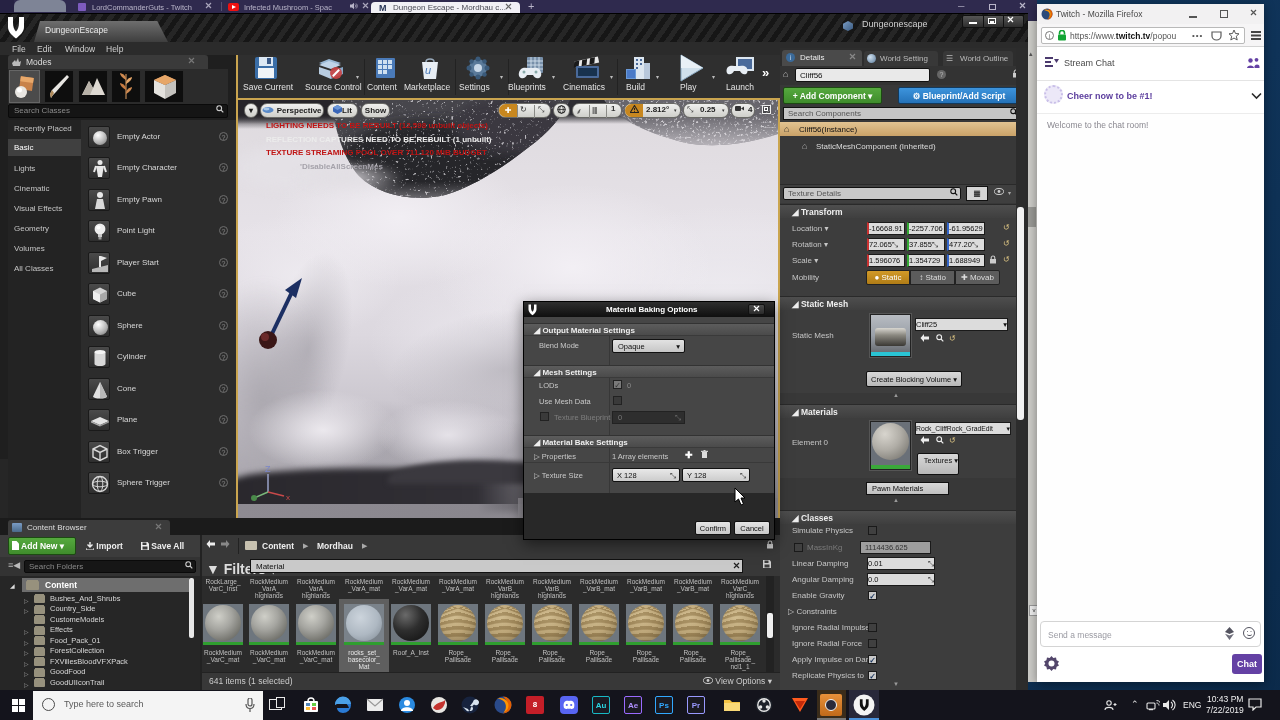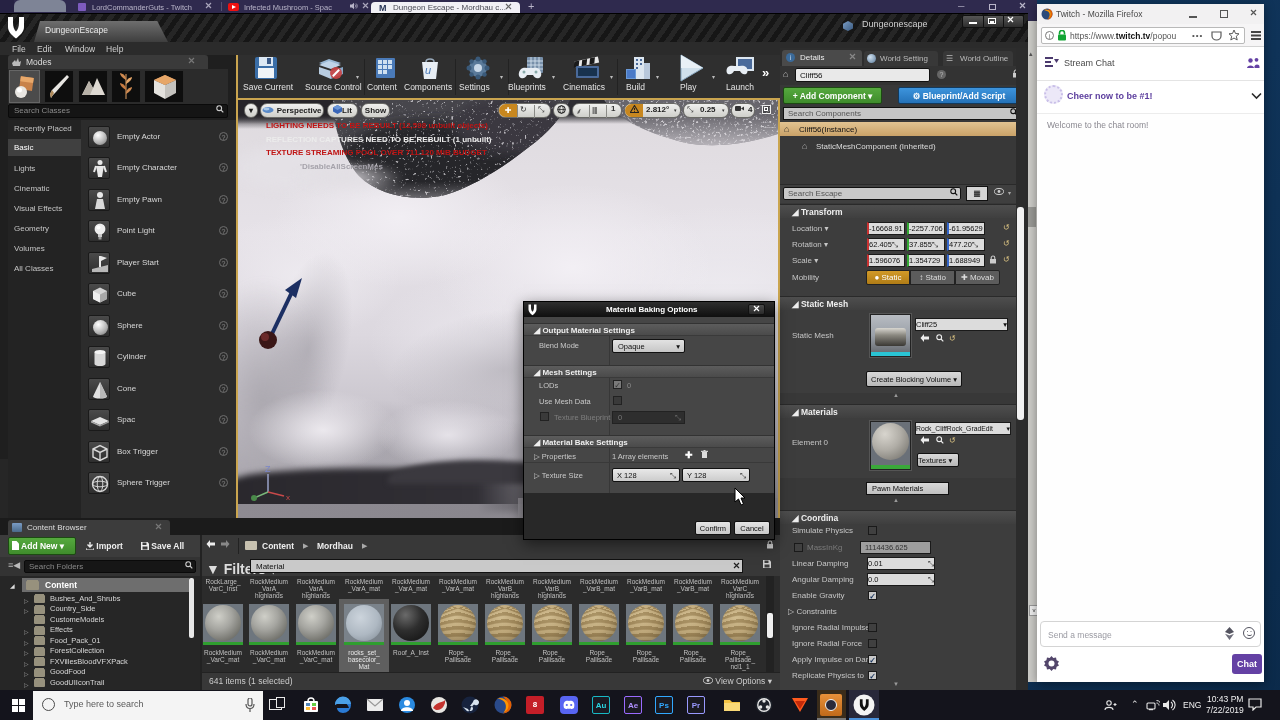--- a/index.html
+++ b/index.html
@@ -199,21 +199,21 @@
           <path d="M11 3 L18 17.5 A7 2 0 0 1 4 17.5 Z" fill="#e0e0e0"></path>
           <path d="M11 3 L18 17.5 A7 2 0 0 1 11 19 Z" fill="#b8b8b8"></path>
         </svg></div>
       <div class="plb" style="top:328.5px">Cone</div>
       <div class="phelp" style="top:328.5px">?</div>
     <div class="pit" style="top:354px"><svg width="22" height="22" viewBox="0 0 22 22">
           <path d="M2 11 L11 7 L20 11 L11 15 Z" fill="#e4e4e4"></path>
           <path d="M2 11 L11 15 L11 16.5 L2 12.5 Z" fill="#b0b0b0"></path>
           <path d="M20 11 L11 15 L11 16.5 L20 12.5 Z" fill="#989898"></path>
         </svg></div>
-      <div class="plb" style="top:360px">Spac</div>
+      <div class="plb" style="top:360px">Plane</div>
       <div class="phelp" style="top:360px">?</div>
     <div class="pit" style="top:385.5px"><svg width="22" height="22" viewBox="0 0 22 22">
           <path d="M4 7 L11 3.5 L18 7 L18 15 L11 18.5 L4 15 Z" fill="none" stroke="#d8d8d8" stroke-width="1.4"></path>
           <path d="M4 7 L11 10.5 L18 7 M11 10.5 L11 18.5" stroke="#d8d8d8" stroke-width="1.4" fill="none"></path>
         </svg></div>
       <div class="plb" style="top:391.5px">Box Trigger</div>
       <div class="phelp" style="top:391.5px">?</div>
     <div class="pit" style="top:417px"><svg width="22" height="22" viewBox="0 0 22 22">
           <circle cx="11" cy="11" r="7.5" fill="none" stroke="#d8d8d8" stroke-width="1.4"></circle>
           <ellipse cx="11" cy="11" rx="7.5" ry="2.8" fill="none" stroke="#d8d8d8" stroke-width="1"></ellipse>
@@ -256,21 +256,21 @@
           <rect x="6" y="15" width="4" height="4"></rect>
           <rect x="11" y="15" width="4" height="4"></rect>
         </g>
       </svg>
     <div class="tlab" style="left:367px;top:69px">Content</div>
     <svg class="a" style="left:418px;top:42px" width="24" height="26" viewBox="0 0 24 26">
         <path d="M4 7 L20 7 L18 24 L6 24 Z" fill="#e8eef4"></path>
         <path d="M8 7 C8 3 16 3 16 7" stroke="#9ab" stroke-width="1.5" fill="none"></path>
         <text x="7" y="19" font-size="11" fill="#4a7ab8" font-style="italic">u</text>
       </svg>
-    <div class="tlab" style="left:404px;top:69px">Components</div>
+    <div class="tlab" style="left:404px;top:69px">Marketplace</div>
     <div class="tsep" style="left:455px"></div>
     <svg class="a" style="left:465px;top:42px" width="26" height="26" viewBox="0 0 26 26">
         <circle cx="13" cy="13" r="9" fill="#5a7a9a"></circle>
         <g fill="#3a5a7a">
           <circle cx="13" cy="4" r="2.5"></circle>
           <circle cx="22" cy="13" r="2.5"></circle>
           <circle cx="13" cy="22" r="2.5"></circle>
           <circle cx="4" cy="13" r="2.5"></circle>
           <circle cx="19.5" cy="6.5" r="2.2"></circle>
           <circle cx="19.5" cy="19.5" r="2.2"></circle>
@@ -546,41 +546,41 @@
         </svg></div>
 
     <div class="a" style="left:0;top:74px;width:242px;height:14px;background:linear-gradient(#e2c391,#caa268)"></div>
     <div class="a tx" style="left:4px;top:76px;font-size:9px;color:#222">⌂</div>
     <div class="a tx" style="left:19px;top:77px;font-size:8px;color:#111">Cliff56(Instance)</div>
     <div class="a tx" style="left:22px;top:93px;font-size:9px;color:#bbb">⌂</div>
     <div class="a tx" style="left:36px;top:94px;font-size:8px;color:#ddd">StaticMeshComponent (Inherited)</div>
 
     <div class="a" style="left:0;top:136px;width:248px;height:19px;background:#3f3f3f;border-top:1px solid #2a2a2a"></div>
     <div class="a" style="left:3px;top:139px;width:178px;height:13px;background:#c9c9c9;border:1px solid #111;border-radius:2px"></div>
-    <div class="a tx" style="left:8px;top:141px;font-size:8px;color:#555">Search Escape</div>
+    <div class="a tx" style="left:8px;top:141px;font-size:8px;color:#555">Texture Details</div>
     <div class="a tx" style="left:170px;top:140px;font-size:8px;color:#111"><svg width="8" height="8" viewBox="0 0 8 8" style="vertical-align:-1px">
           <circle cx="3.2" cy="3.2" r="2.4" fill="none" stroke="currentColor" stroke-width="1.1"></circle>
           <line x1="5" y1="5" x2="7.3" y2="7.3" stroke="currentColor" stroke-width="1.2"></line>
         </svg></div>
     <div class="a" style="left:186px;top:138px;width:22px;height:15px;background:#d5d5d5;border:1px solid #111;font-size:8px;text-align:center;line-height:14px">▦</div>
     <div class="a tx" style="left:214px;top:139px;font-size:9px;color:#cfcfcf"><svg width="10" height="7" viewBox="0 0 10 7" style="vertical-align:0">
           <ellipse cx="5" cy="3.5" rx="4.6" ry="3" fill="none" stroke="currentColor" stroke-width="1"></ellipse>
           <circle cx="5" cy="3.5" r="1.4" fill="currentColor"></circle>
         </svg></div>
     <div class="a tx" style="left:228px;top:141px;font-size:6px;color:#aaa">▾</div>
 
     <div class="dhead" style="top:156px">◢ Transform</div>
     <div class="a" style="left:0;top:170px;width:236px;height:78px;background:#3d3d3d"></div>
     <div class="dlab" style="left:12px;top:176px">Location ▾</div>
     <div class="dbox" style="left:87px;top:174px;width:38px;border-left:2px solid #c33">-16668.91</div>
     <div class="dbox" style="left:127px;top:174px;width:38px;border-left:2px solid #3a3">-2257.706</div>
     <div class="dbox" style="left:167px;top:174px;width:38px;border-left:2px solid #36c">-61.95629</div>
     <div class="undo" style="left:223px;top:175px">↺</div>
     <div class="dlab" style="left:12px;top:192px">Rotation ▾</div>
-    <div class="dbox" style="left:87px;top:190px;width:38px;border-left:2px solid #c33">62.405⤡</div>
+    <div class="dbox" style="left:87px;top:190px;width:38px;border-left:2px solid #c33">72.065⤡</div>
     <div class="dbox" style="left:127px;top:190px;width:38px;border-left:2px solid #3a3">37.855⤡</div>
     <div class="dbox" style="left:167px;top:190px;width:38px;border-left:2px solid #36c">477.20⤡</div>
     <div class="undo" style="left:223px;top:191px">↺</div>
     <div class="dlab" style="left:12px;top:208px">Scale ▾</div>
     <div class="dbox" style="left:87px;top:206px;width:38px;border-left:2px solid #c33">1.596076</div>
     <div class="dbox" style="left:127px;top:206px;width:38px;border-left:2px solid #3a3">1.354729</div>
     <div class="dbox" style="left:167px;top:206px;width:38px;border-left:2px solid #36c">1.688949</div>
     <div class="a tx" style="left:209px;top:207px;font-size:8px;color:#ccc"><svg width="8" height="9" viewBox="0 0 8 9" style="vertical-align:-1px">
           <rect x="1" y="4" width="6" height="4.5" fill="currentColor"></rect>
           <path d="M2.2 4 L2.2 2.8 A1.8 1.8 0 0 1 5.8 2.8 L5.8 4" fill="none" stroke="currentColor" stroke-width="1.1"></path>
@@ -619,25 +619,25 @@
     <div class="a" style="left:91px;top:417px;width:39px;height:4px;background:#3aa83a"></div>
     <div class="dbox" style="left:135px;top:374px;width:96px;font-size:6.8px">Rock_CliffRock_GradEdit<span style="float:right">▾</span></div>
     <div class="a tx" style="left:140px;top:388px;font-size:9px;font-weight:bold;color:#eee"><svg width="9" height="8" viewBox="0 0 9 8" style="vertical-align:0">
           <path d="M4 0 L0.5 4 L4 8 L4 5.5 L9 5.5 L9 2.5 L4 2.5 Z" fill="currentColor"></path>
         </svg></div>
     <div class="a tx" style="left:156px;top:388px;font-size:8px;color:#eee"><svg width="8" height="8" viewBox="0 0 8 8" style="vertical-align:-1px">
           <circle cx="3.2" cy="3.2" r="2.4" fill="none" stroke="currentColor" stroke-width="1.1"></circle>
           <line x1="5" y1="5" x2="7.3" y2="7.3" stroke="currentColor" stroke-width="1.2"></line>
         </svg></div>
     <div class="a tx" style="left:169px;top:388px;font-size:8px;color:#d8c080">↺</div>
-    <div class="a" style="left:137px;top:405px;width:42px;height:14px;background:linear-gradient(#d8d8d8,#b8b8b8);border:1px solid #111;border-radius:2px;font-size:7.5px;color:#111;text-align:left;line-height:13px">Textures ▾</div>
+    <div class="a" style="left:137px;top:405px;width:42px;height:22px;background:linear-gradient(#d8d8d8,#b8b8b8);border:1px solid #111;border-radius:2px;font-size:7.5px;color:#111;text-align:right;line-height:13px">Textures ▾</div>
     <div class="a" style="left:86px;top:434px;width:83px;height:13px;background:linear-gradient(#d8d8d8,#c0c0c0);border:1px solid #111;font-size:7.5px;color:#111;padding-left:5px;line-height:12px">Pawn Materials</div>
     <div class="a tx" style="left:113px;top:449px;font-size:6px;color:#999">▲</div>
 
-    <div class="dhead" style="top:462px">◢ Coordina</div>
+    <div class="dhead" style="top:462px">◢ Classes</div>
     <div class="a" style="left:0;top:476px;width:236px;height:166px;background:#3d3d3d"></div>
     <div class="dlab" style="left:12px;top:478px">Simulate Physics</div>
       <div class="cbe" style="left:88px;top:478px"></div>
     <div class="cbe" style="left:14px;top:495px"></div>
       <div class="dlab" style="left:27px;top:495px;color:#7a7a7a">MassInKg</div>
     <div class="a" style="left:80px;top:493px;width:71px;height:13px;background:#9e9e9e;border:1px solid #1a1a1a;font-size:7.5px;color:#333;line-height:12px;padding-left:4px">1114436.625</div>
     <div class="dlab" style="left:12px;top:511px">Linear Damping</div>
     <div class="dbox" style="left:87px;top:509px;width:68px">0.01<span style="float:right">⤡</span></div>
     <div class="dlab" style="left:12px;top:527px">Angular Damping</div>
     <div class="dbox" style="left:87px;top:525px;width:68px">0.0<span style="float:right">⤡</span></div>

